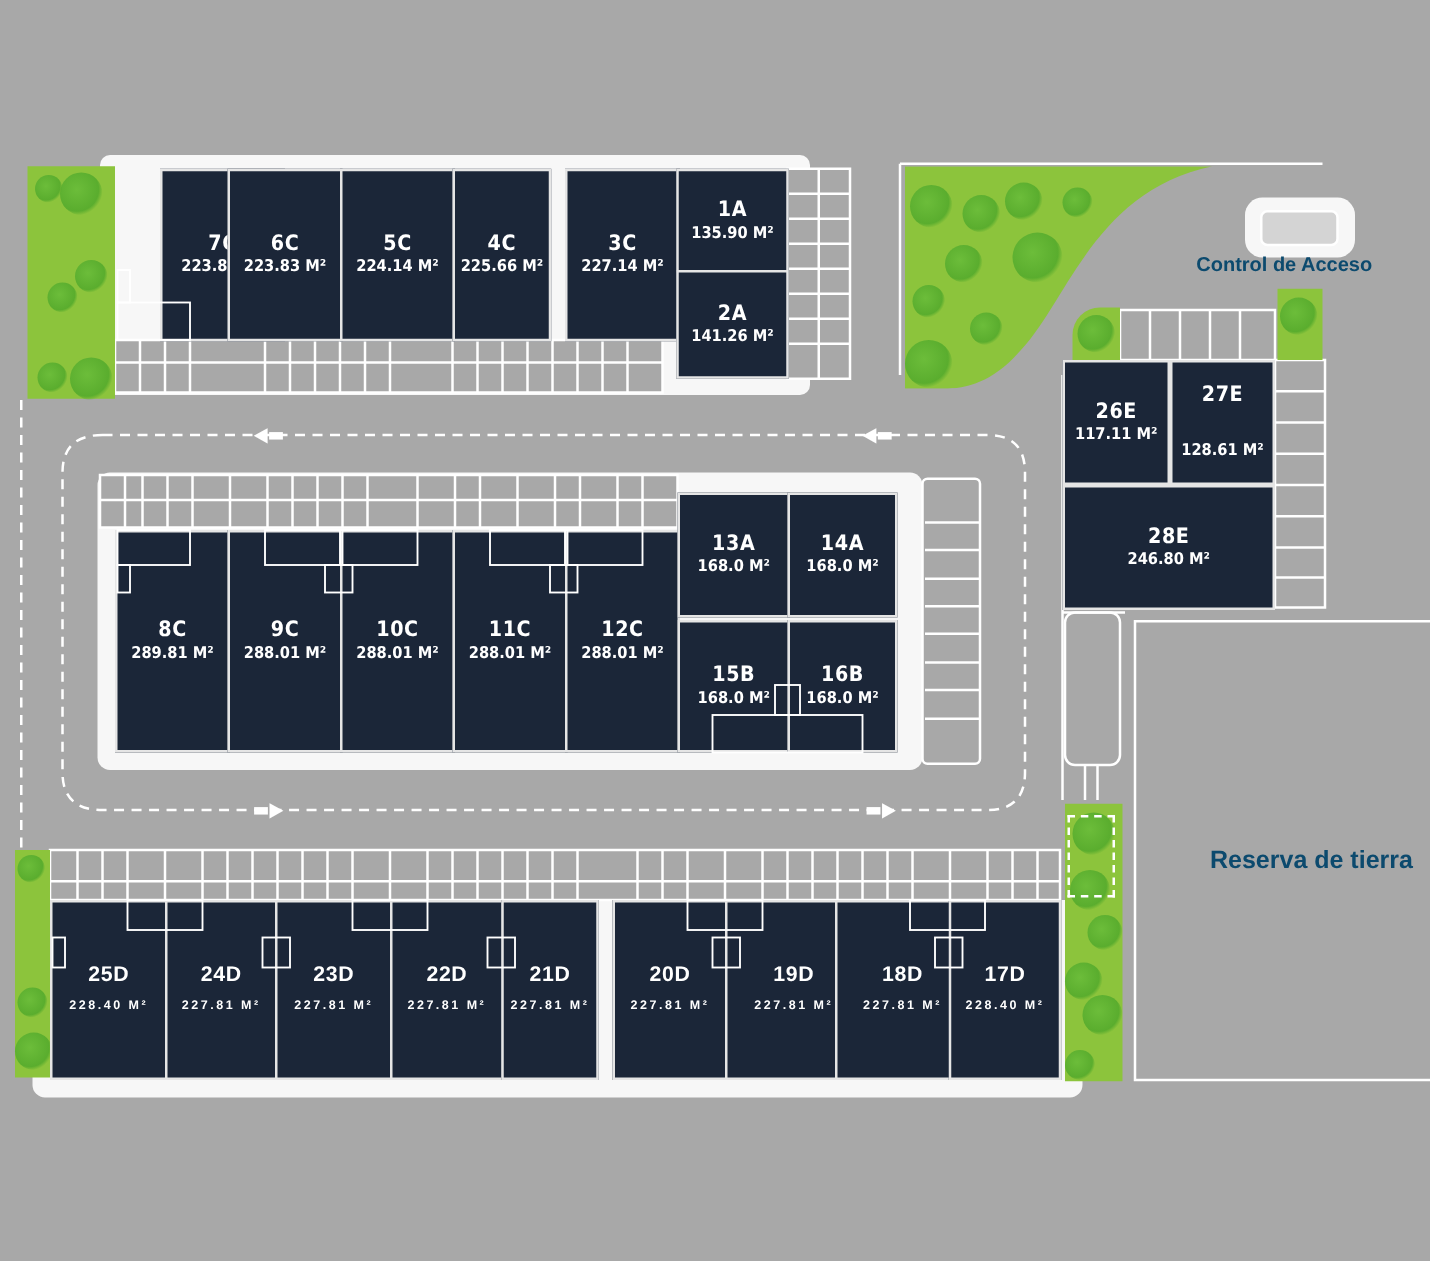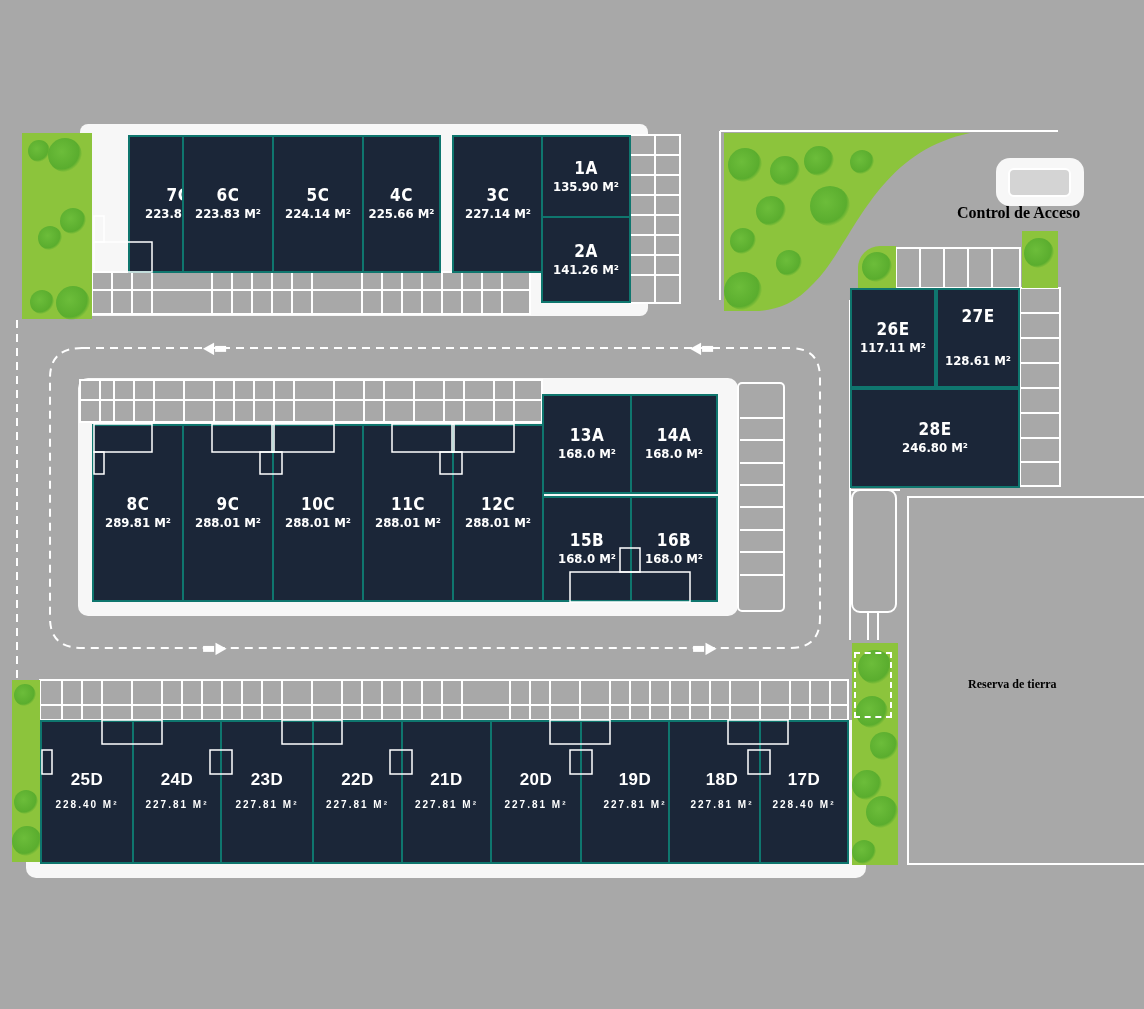--- a/index.html
+++ b/index.html
@@ -1,26 +1,26 @@
 <!DOCTYPE html>
 <html><head>
 <meta charset="utf-8">
 <style>
   html, body { margin:0; padding:0; }
   body { width:1144px; height:1009px; background:#a8a8a8; position:relative; overflow:hidden;
          font-family:"DejaVu Sans Condensed","DejaVu Sans", sans-serif; }
   .abs { position:absolute; }
   svg.base { position:absolute; left:0; top:0; }
-  .unit { position:absolute; background:#1b2638; border:2px solid #0f766e; box-sizing:border-box;
+  .unit { position:absolute; background:#1b2638; border:2px solid #e5e5e5; box-sizing:border-box;
           color:#fff; display:flex; flex-direction:column; align-items:center; justify-content:center; cursor:pointer; }
   .unit .name { font-size:17px; font-weight:bold; line-height:20px; letter-spacing:0.5px; }
   .unit .area { font-size:13px; font-weight:bold; line-height:18px; }
   .unit.d .name { font-family:"Liberation Sans", sans-serif; font-size:17px; font-weight:bold; }
   .unit.d .area { font-family:"Liberation Sans", sans-serif; font-size:10px; letter-spacing:2px; margin-top:6px; }
-  .label-white { position:absolute; color:#000000; font-family:Liberation Serif, serif; font-weight:bold; white-space:nowrap; }
+  .label-white { position:absolute; color:#0c4a6e; font-family:Liberation Sans, sans-serif; font-weight:bold; white-space:nowrap; }
   .green { position:absolute; background:#8cc43c; }
   .tree { position:absolute; border-radius:50%; background:radial-gradient(circle at 40% 40%, #6cbd3a 0%, #5aad2e 60%, rgba(90,173,46,0) 72%); }
   .arrow { position:absolute; color:#fff; font-size:16px; line-height:16px; }
 </style>
 </head>
 <body>
 
 <svg class="base" width="1144" height="1009">
 
   <rect x="80" y="124" width="568" height="192" rx="8" fill="#ffffff" opacity="0.9"></rect>
@@ -293,21 +293,21 @@
   <span class="area">227.81 M²</span>
 </div>
 <div class="unit d" style="left:220px;top:720px;width:94px;height:144px;">
   <span class="name">23D</span>
   <span class="area">227.81 M²</span>
 </div>
 <div class="unit d" style="left:312px;top:720px;width:91px;height:144px;">
   <span class="name">22D</span>
   <span class="area">227.81 M²</span>
 </div>
-<div class="unit d" style="left:401px;top:720px;width:91px;height:144px;">
+<div class="unit d" style="left:401px;top:720px;width:78px;height:144px;">
   <span class="name">21D</span>
   <span class="area">227.81 M²</span>
 </div>
 <div class="unit d" style="left:490px;top:720px;width:92px;height:144px;">
   <span class="name">20D</span>
   <span class="area">227.81 M²</span>
 </div>
 <div class="unit d" style="left:580px;top:720px;width:110px;height:144px;">
   <span class="name">19D</span>
   <span class="area">227.81 M²</span>
@@ -341,13 +341,13 @@
     <rect x="282" y="720" width="60" height="24"></rect>
       <rect x="390" y="750" width="22" height="24"></rect>
     <rect x="550" y="720" width="60" height="24"></rect>
       <rect x="570" y="750" width="22" height="24"></rect>
     <rect x="728" y="720" width="60" height="24"></rect>
       <rect x="748" y="750" width="22" height="24"></rect>
   </g>
 </svg>
 
 <div class="label-white" style="left:957px;top:204px;font-size:16px;">Control de Acceso</div>
-<div class="label-white" style="left:968px;top:677px;font-size:12px;">Reserva de tierra</div>
+<div class="label-white" style="left:968px;top:677px;font-size:20px;">Reserva de tierra</div>
 
 </body></html>

